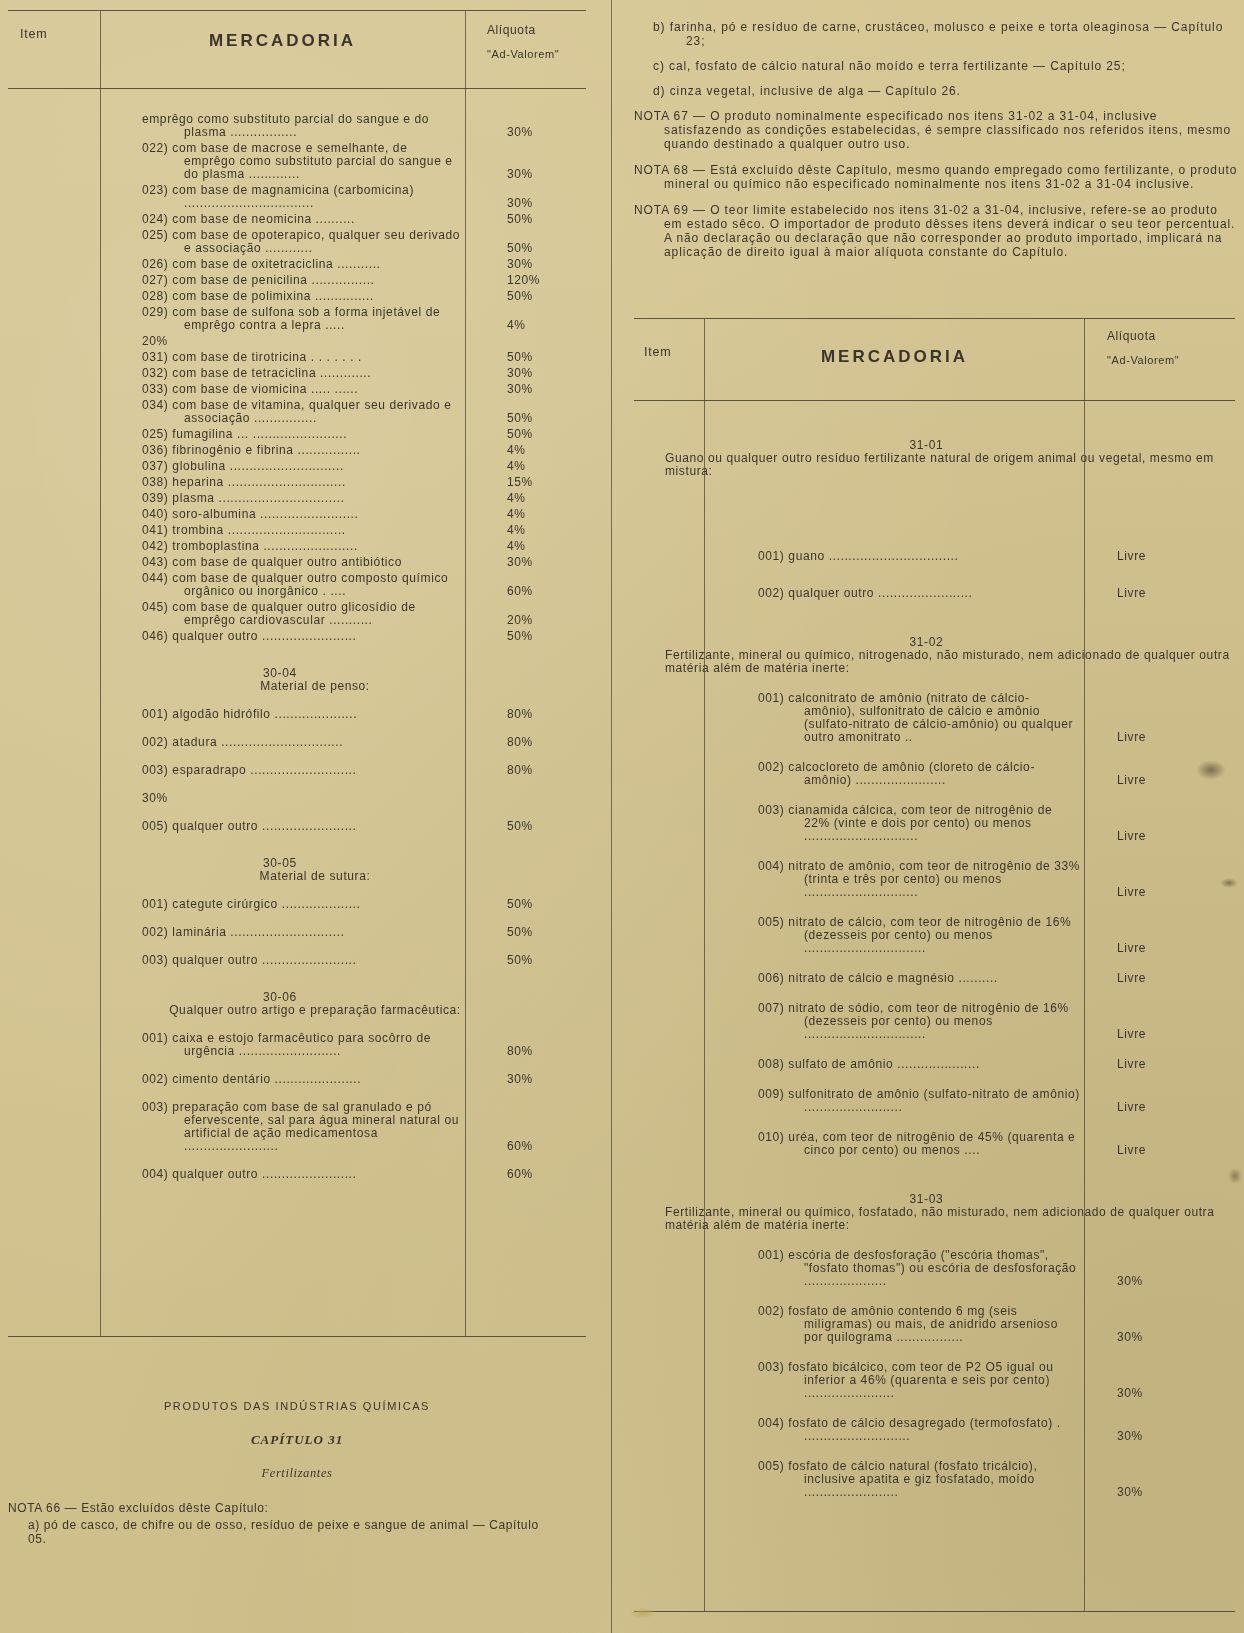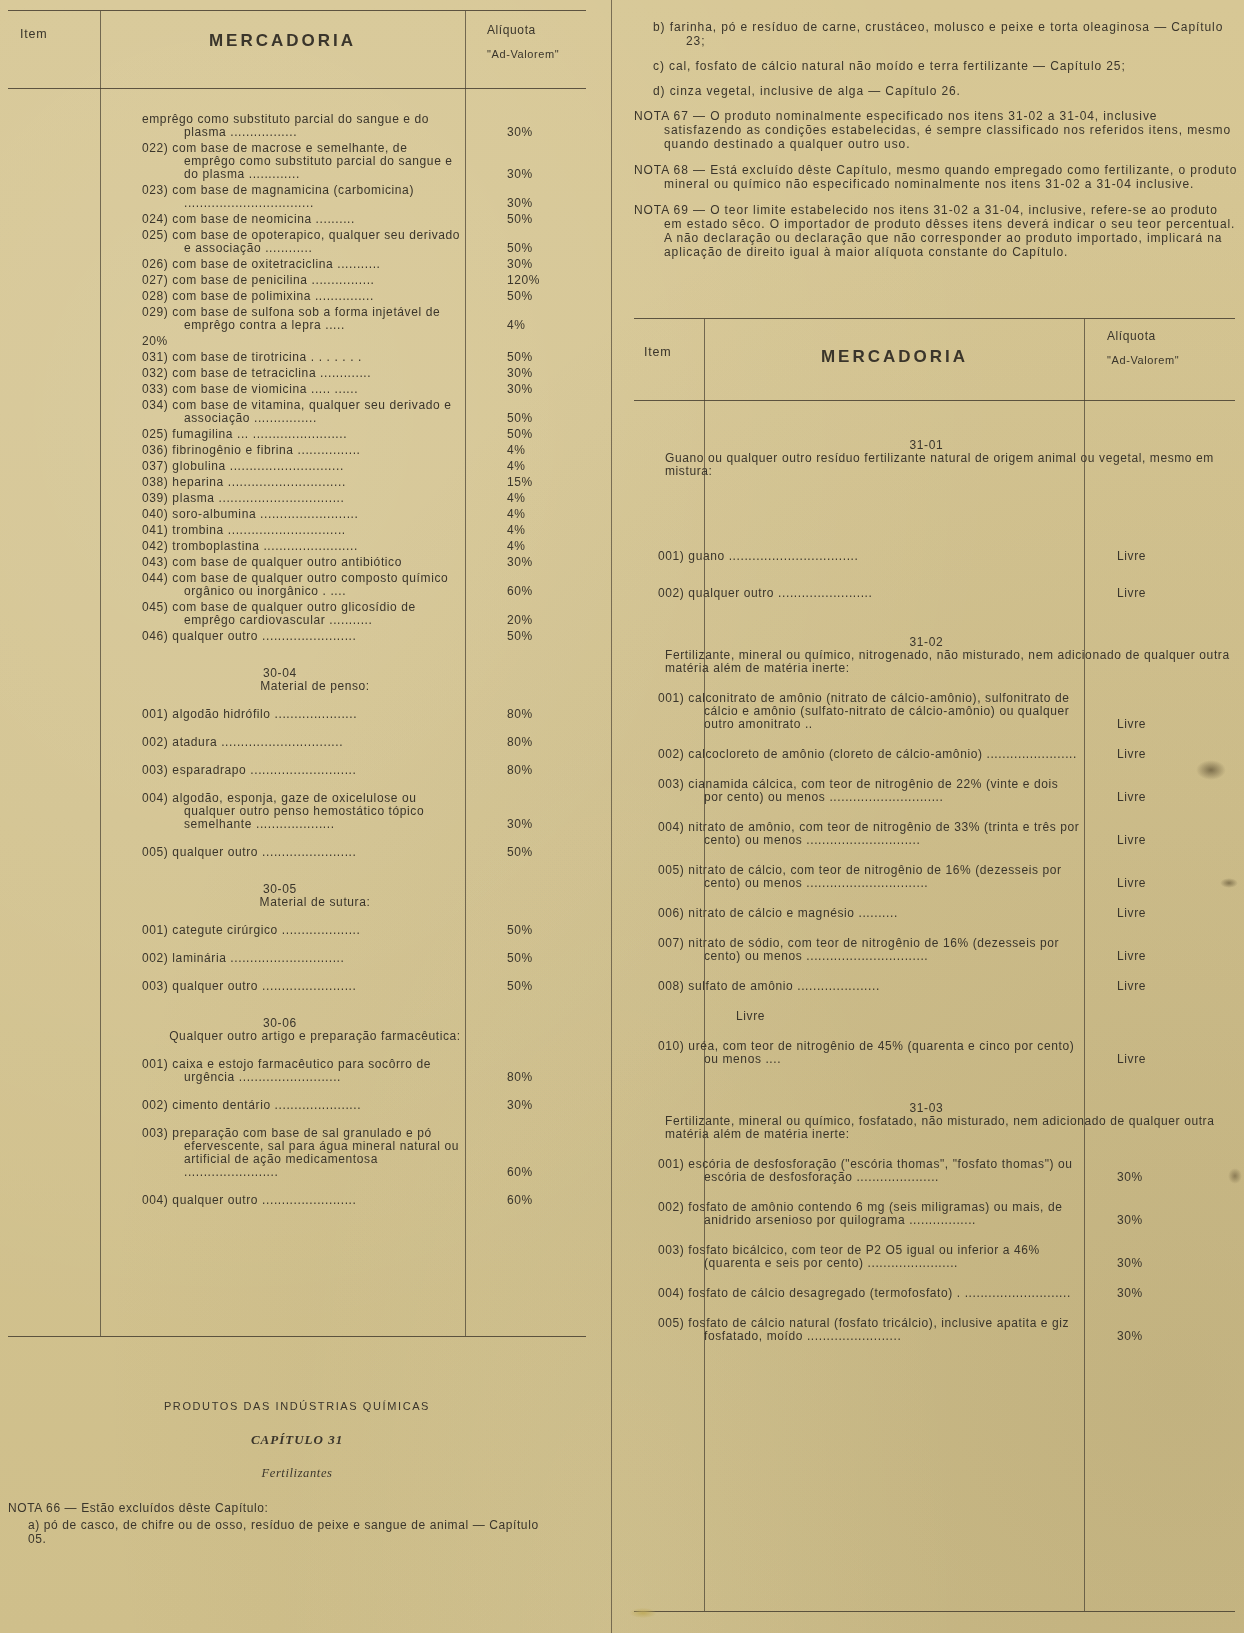--- a/index.html
+++ b/index.html
@@ -43,21 +43,21 @@
   .table.right .tbody { padding-top:38px; }
 
   .trow { display:flex; align-items:flex-end; }
   .hrow { align-items:center;flex-direction:column; }
   .c-item { flex:none; box-sizing:border-box; }
   .table.left  .c-item { width:92px; padding-left:12px; }
   .table.right .c-item { width:70px; padding-left:10px; }
   .c-desc { flex:1; box-sizing:border-box; padding-right:4px; word-break:break-word; }
   .table.left  .c-desc.sub  { padding-left:84px;  text-indent:-42px; }
   .table.left  .c-desc.head { padding-left:40px; }
-  .table.right .c-desc.sub  { text-indent:-46px; }
+  .table.right .c-desc.sub  { padding-left:100px; text-indent:-46px; }
   .table.right .c-desc.head { padding-left:31px; }
   .c-desc.cont { text-indent:0; }
   .c-rate { flex:none; box-sizing:border-box; }
   .table.left  .c-rate { width:121px; padding-left:42px; }
   .table.right .c-rate { width:150px; padding-left:32px; }
 
   
   .table.left  .tsection { margin-top:24px; }
   .table.left  .tsection.s0 { margin-top:0; }
   .table.left  .tsection .trow { margin-bottom:15px; }
@@ -261,21 +261,20 @@
             <div class="c-desc sub">002) atadura ...............................</div>
             <div class="c-rate">80%</div>
           </div>
           <div class="trow">
             <div class="c-item"></div>
             <div class="c-desc sub">003) esparadrapo ...........................</div>
             <div class="c-rate">80%</div>
           </div>
           <div class="trow">
             <div class="c-item"></div>
-            <div class="c-desc sub">004) algodão, esponja, gaze de oxicelulose ou qualquer outro penso hemostático tópico semelhante ....................</div>
             <div class="c-rate">30%</div>
           </div>
           <div class="trow">
             <div class="c-item"></div>
             <div class="c-desc sub">005) qualquer outro ........................</div>
             <div class="c-rate">50%</div>
           </div>
         </div>
         <div class="tsection s2">
           <div class="trow hrow">
@@ -418,20 +417,21 @@
             <div class="c-desc sub">007) nitrato de sódio, com teor de nitrogênio de 16% (dezesseis por cento) ou menos ...............................</div>
             <div class="c-rate">Livre</div>
           </div>
           <div class="trow">
             <div class="c-item"></div>
             <div class="c-desc sub">008) sulfato de amônio .....................</div>
             <div class="c-rate">Livre</div>
           </div>
           <div class="trow">
             <div class="c-item"></div>
+            <div class="c-desc sub">009) sulfonitrato de amônio (sulfato-nitrato de amônio) .........................</div>
             <div class="c-rate">Livre</div>
           </div>
           <div class="trow">
             <div class="c-item"></div>
             <div class="c-desc sub">010) uréa, com teor de nitrogênio de 45% (quarenta e cinco por cento) ou menos ....</div>
             <div class="c-rate">Livre</div>
           </div>
         </div>
         <div class="tsection s2">
           <div class="trow hrow">

